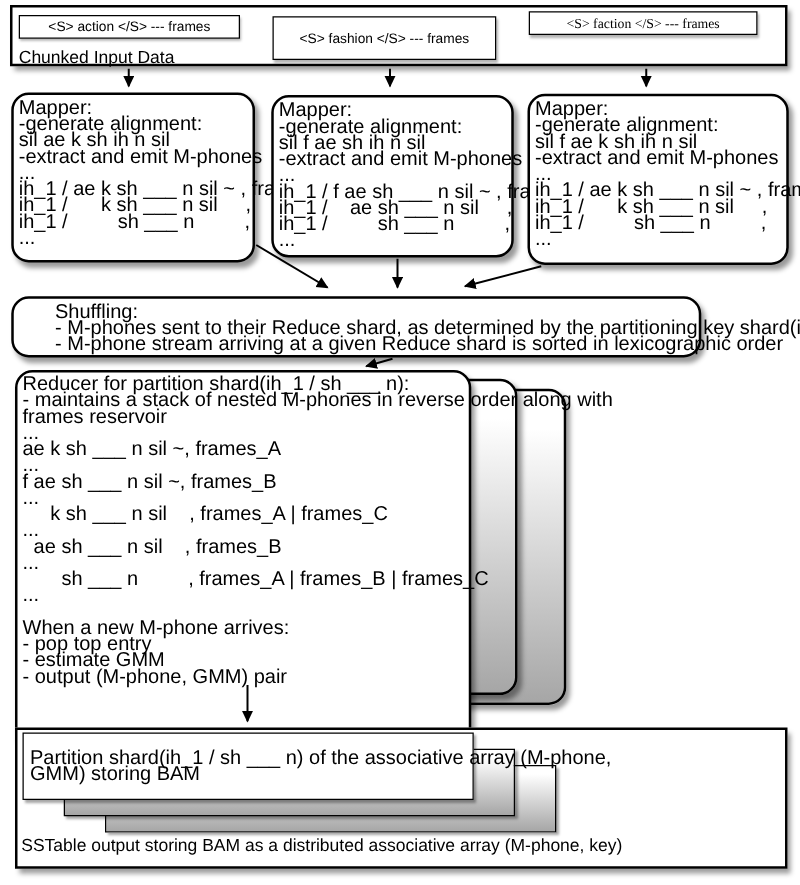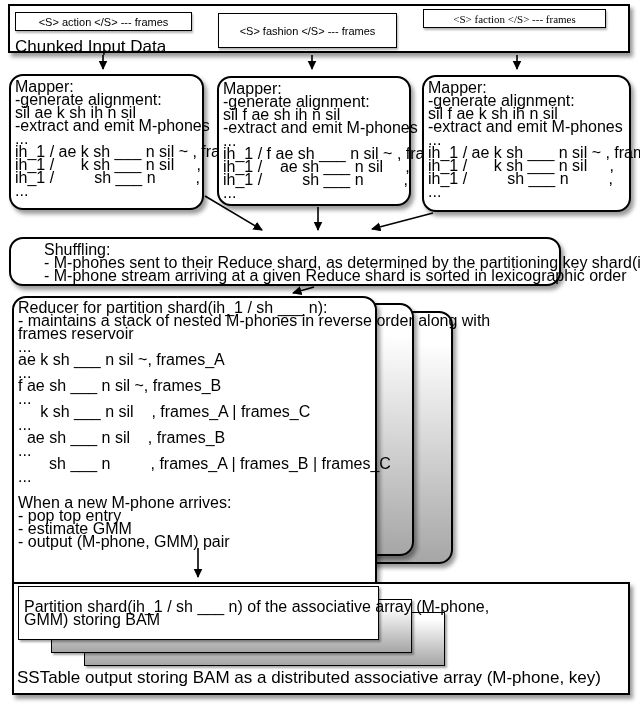--- a/index.html
+++ b/index.html
@@ -19,21 +19,21 @@
   .txt {
     margin:0; white-space:pre; font-family:inherit;
     font-size:16px; line-height:13px; color:#000;
   }
   .pad { padding:4px 2px 0 4px; }
   .chunk {
     position:absolute; box-sizing:border-box; background:#fff;
     border:1.5px solid #000; display:flex; align-items:center; justify-content:center;
     font-size:11px; box-shadow:1px 2px 2px rgba(0,0,0,0.30);
   }
-  .label { position:absolute; font-size:17px; }
+  .label { position:absolute; font-size:14px; }
   svg.arrows { position:absolute; left:0; top:0; pointer-events:none; }
 </style>
 </head>
 <body>
 
 <div class="canvas">
 
   <div class="box sharp thick shadow" style="left:8px; top:4px; width:622px; height:49px;">
     <div class="chunk" style="left:5px;  top:6px; width:177px; height:19px;">
       <span>&lt;S&gt; action &lt;/S&gt; --- frames</span>

